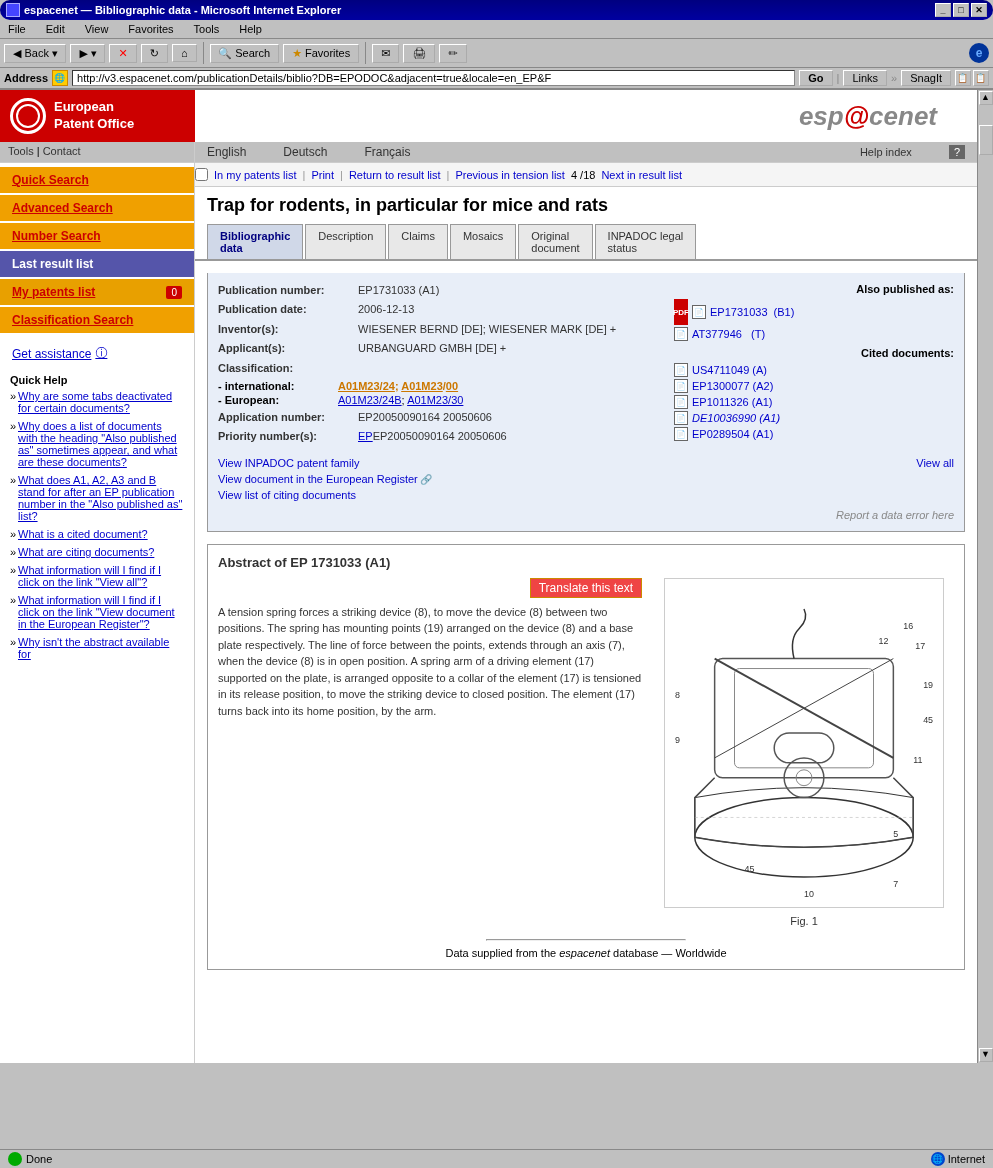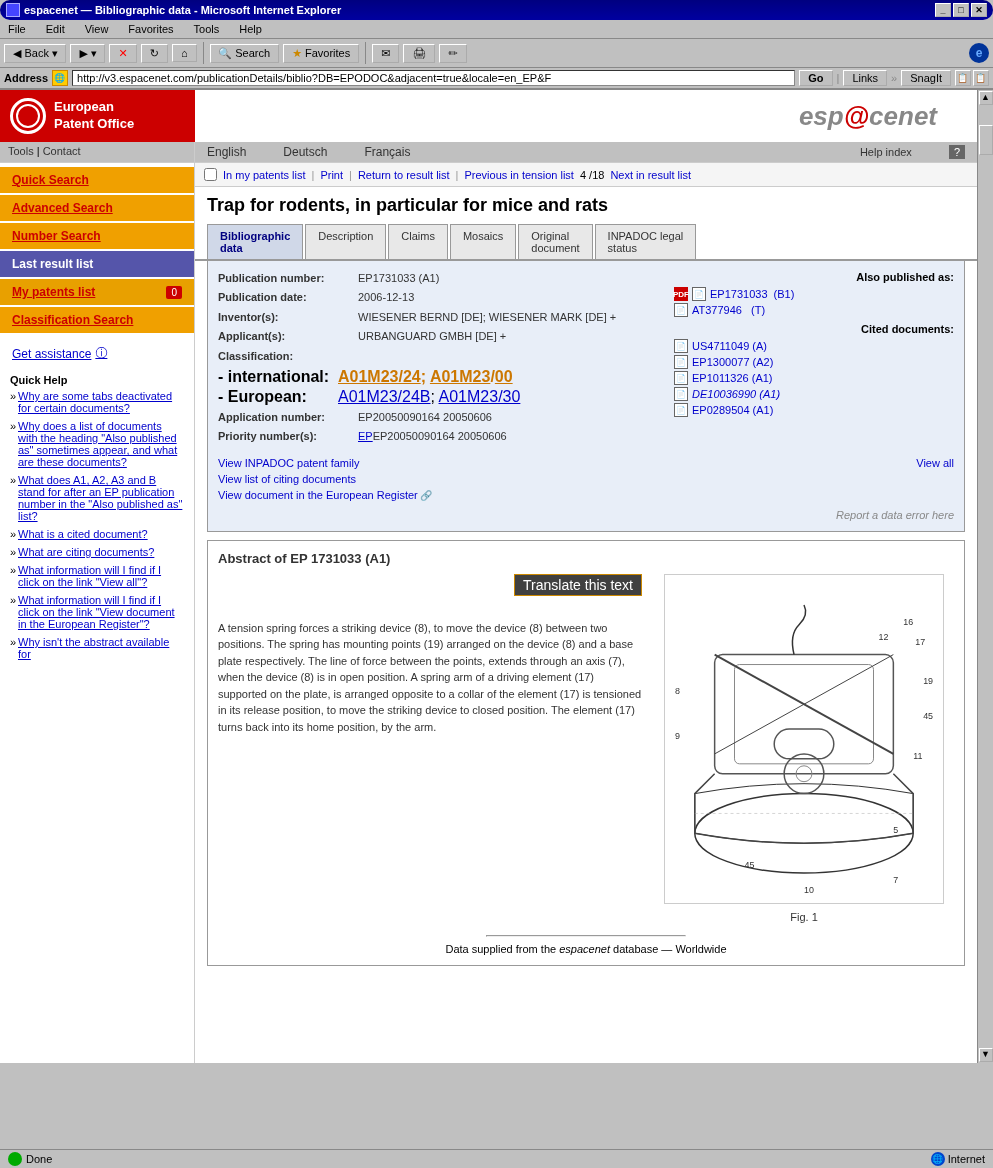--- a/index.html
+++ b/index.html
@@ -207,21 +207,21 @@
     }
     .tab.active {
       background: #d0d8e8;
       font-weight: bold;
       border-color: #999;
       color: #000080;
     }
 
     
     .biblio-content {
-      margin: 0 12px;
+      margin: 12px 12px;
       border: 1px solid #999;
       border-top: none;
       padding: 10px;
       background: #e8eef8;
     }
 
     
     .biblio-two-col {
       display: flex;
       gap: 10px;
@@ -235,29 +235,29 @@
       font-size: 11px;
       line-height: 1.4;
     }
     .biblio-label {
       font-weight: bold;
       min-width: 140px;
       color: #333;
     }
     .biblio-value { color: #333; }
     .biblio-value a { color: #0000cc; text-decoration: none; }
-    .classification-row { display: flex; margin-bottom: 2px; font-size: 16px; }
+    .classification-row { display: flex; margin-bottom: 2px; font-size: 11px; }
     .class-label { min-width: 120px; font-weight: bold; }
     .class-value { color: #cc7700; }
     .class-value a { color: #cc7700; text-decoration: underline; }
 
     .also-published { font-size: 11px; margin-bottom: 6px; }
     .also-published-title { font-weight: bold; text-align: right; margin-bottom: 4px; }
     .also-pub-item { display: flex; align-items: center; gap: 4px; margin-bottom: 2px; font-size: 11px; }
-    .pdf-icon { width: 14px; height: 14px; background: #cc0000; color: white; font-size: 8px; display: flex; align-items: center; justify-content: center; font-weight: bold; }
+    .pdf-icon { width: 14px; height: 26px; background: #cc0000; color: white; font-size: 8px; display: flex; align-items: center; justify-content: center; font-weight: bold; }
     .doc-icon { width: 14px; height: 14px; border: 1px solid #666; background: white; font-size: 8px; display: flex; align-items: center; justify-content: center; }
     .pub-link { color: #0000cc; text-decoration: none; font-size: 11px; }
 
     .cited-docs { font-size: 11px; }
     .cited-title { font-weight: bold; text-align: right; margin-bottom: 4px; }
     .cited-item { display: flex; align-items: center; gap: 4px; margin-bottom: 2px; }
     .cited-link { color: #0000cc; text-decoration: none; font-size: 11px; }
 
     .links-section {
       margin-top: 8px;
@@ -274,27 +274,27 @@
       margin: 8px 12px;
       border: 1px solid #999;
       padding: 10px;
       background: white;
     }
     .abstract-title { font-size: 13px; font-weight: bold; margin-bottom: 8px; color: #333; }
     .abstract-two-col { display: flex; gap: 12px; }
     .abstract-text { flex: 1; font-size: 11px; line-height: 1.5; color: #333; }
     .abstract-img { width: 300px; text-align: center; }
     .translate-btn {
-      background: #404040;
+      background: #ef4444;
       color: white;
       border: 1px solid #cc8800;
       padding: 2px 8px;
-      font-size: 14px;
-      cursor: pointer;
-      margin-bottom: 24px;
+      font-size: 12px;
+      cursor: pointer;
+      margin-bottom: 6px;
       float: right;
     }
     .fig-label { text-align: center; font-size: 11px; color: #333; margin-top: 4px; }
 
     
     .status-bar {
       background: #c0c0c0;
       border-top: 1px solid #888;
       padding: 2px 8px;
       display: flex;
@@ -394,21 +394,21 @@
       align-items: center;
       padding: 3px 12px;
       gap: 37px;
     }
     .nav-right-link { color: #333; font-size: 12px; text-decoration: none; }
     .nav-right-spacer { flex: 1; }
 
     .action-bar-full {
       display: flex;
       align-items: center;
-      padding: 5px 9px;
+      padding: 5px 0;
       gap: 6px;
       font-size: 11px;
       background: #f5f5f5;
       border-bottom: 1px solid #ccc;
     }
   </style>
 </head>
 <body>
 
 <div class="title-bar">
@@ -673,25 +673,25 @@
                   <div class="doc-icon">📄</div>
                   <a href="#" class="cited-link">EP0289504 (A1)</a>
                 </div>
               </div>
             </div>
           </div>
 
           <div class="links-section clearfix">
             <a href="#" class="view-all-link">View all</a>
             <a href="#" class="patent-link">View INPADOC patent family</a>
-            <a href="#" class="patent-link">View list of citing documents</a>
             <a href="#" class="patent-link">
               <span>View document in the European Register</span>
               <span class="external-icon">🔗</span>
             </a>
+            <a href="#" class="patent-link">View list of citing documents</a>
           </div>
 
           <div class="report-error">Report a data error here</div>
         </div>
 
         <div class="abstract-section">
           <div class="abstract-title">Abstract of EP 1731033  (A1)</div>
           <div class="abstract-two-col">
             <div class="abstract-text">
               <button class="translate-btn">Translate this text</button>

